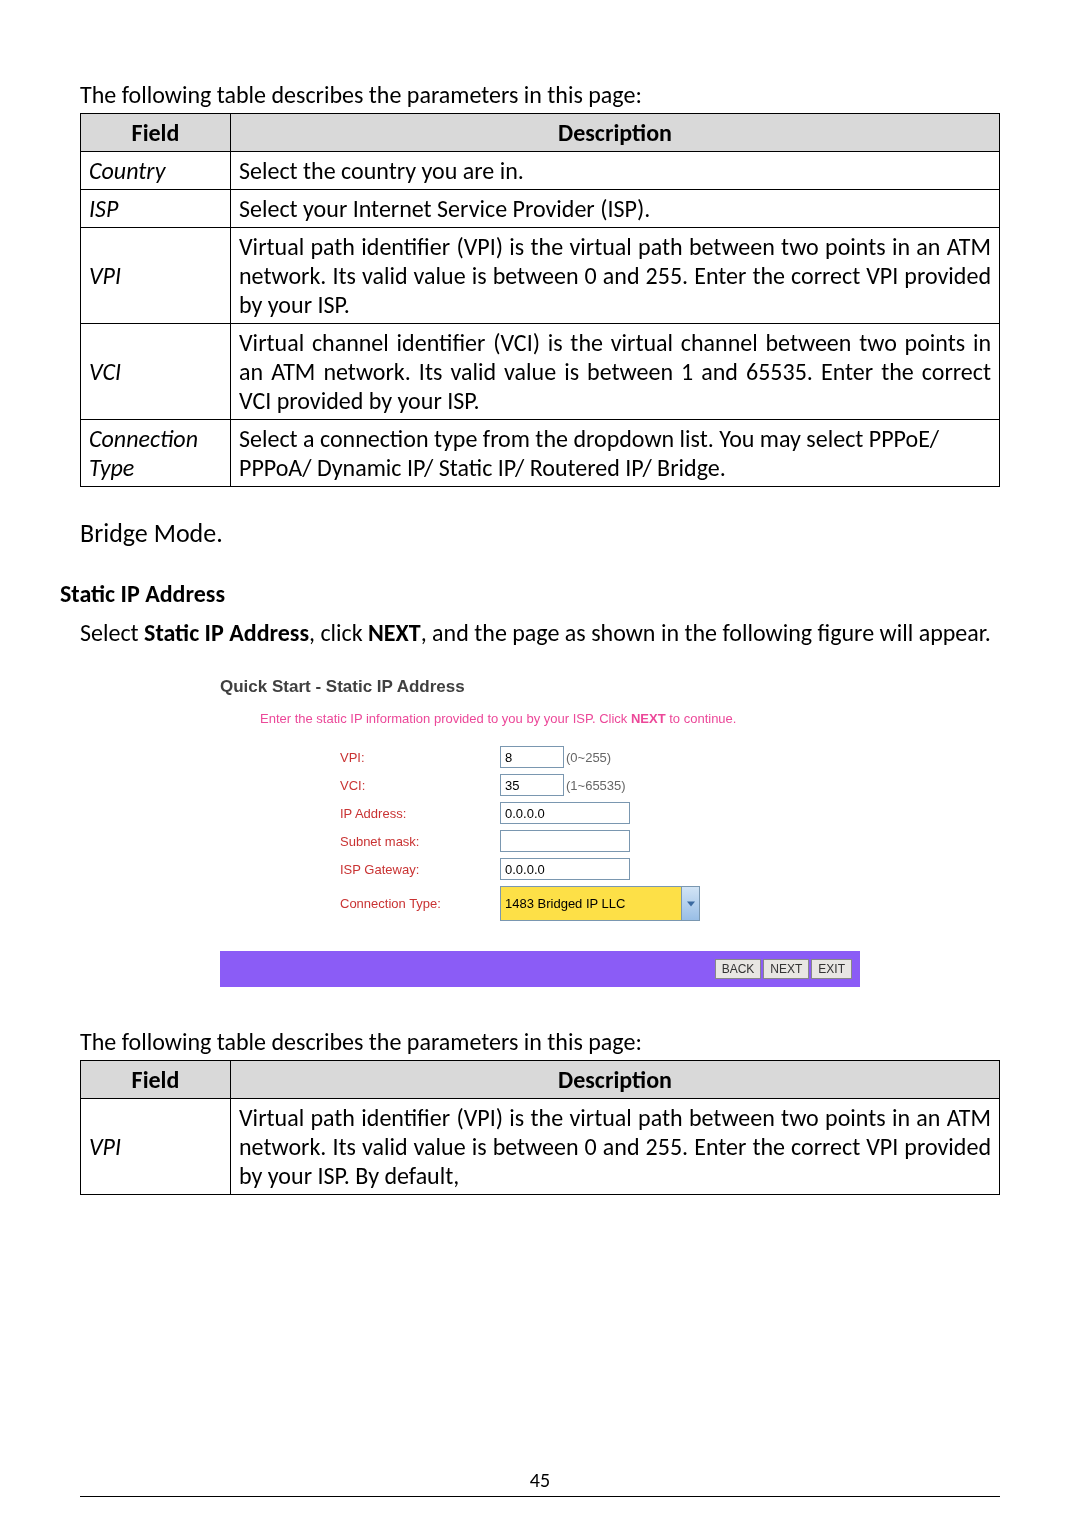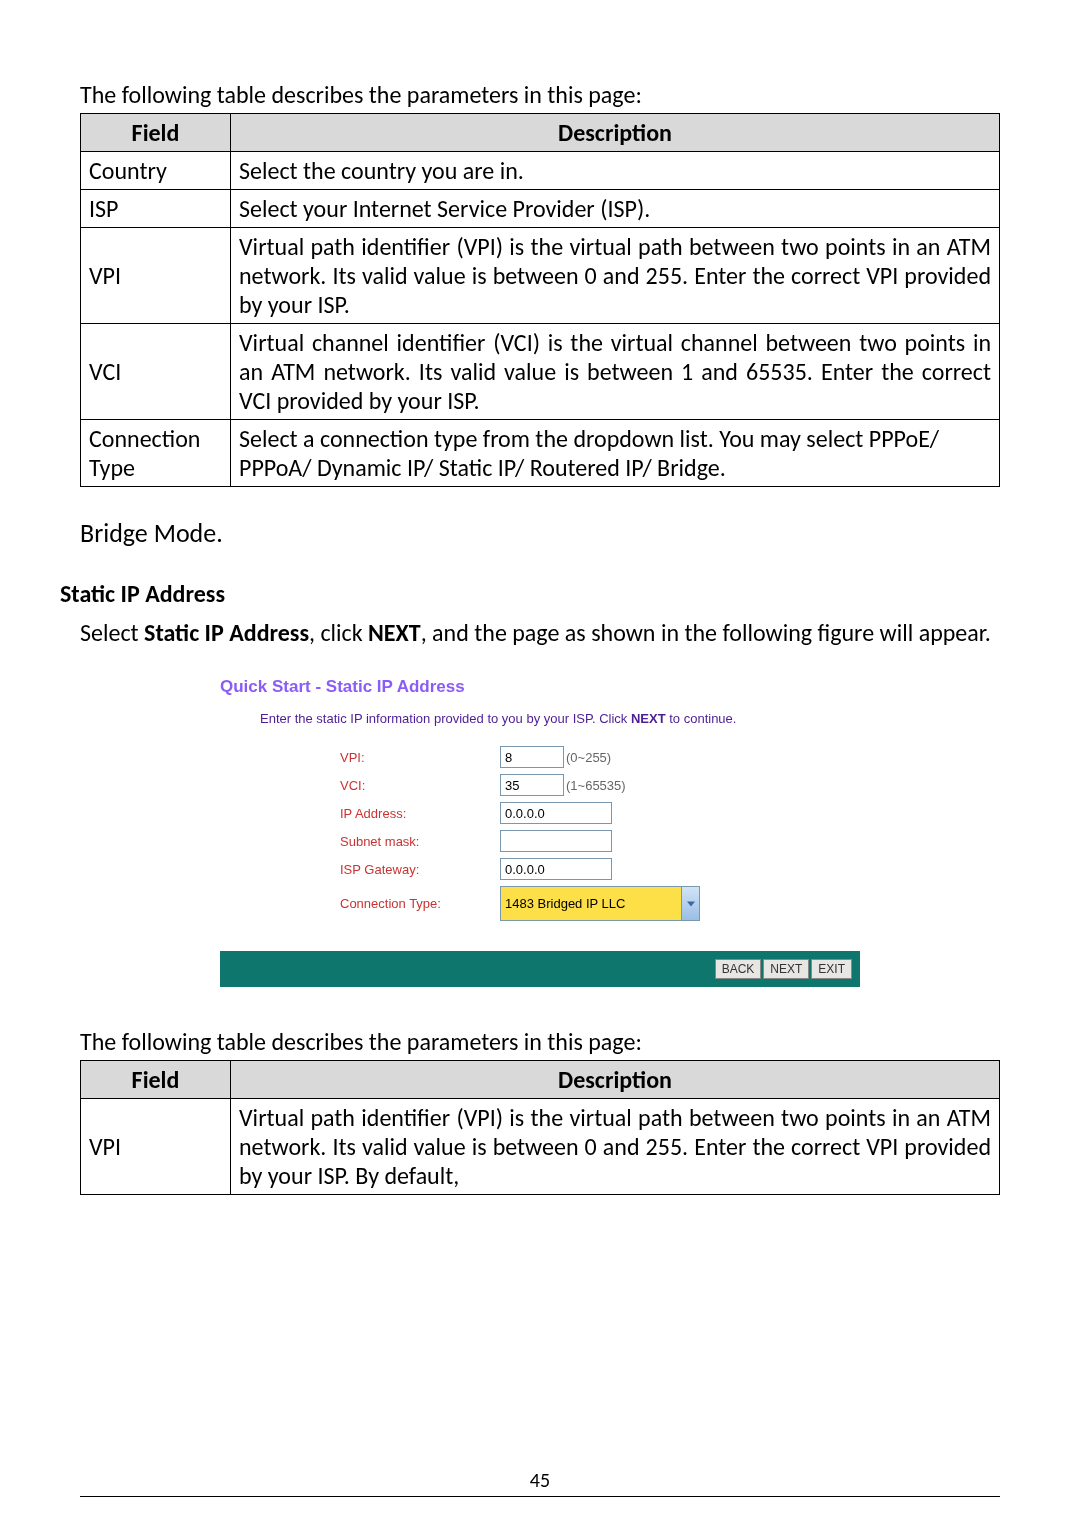--- a/index.html
+++ b/index.html
@@ -30,20 +30,21 @@
       text-align: center;
     }
     table.param-table td {
       border: 1px solid #000;
       padding: 4px 8px;
       font-size: 24px;
       vertical-align: middle;
     }
     table.param-table td.field-cell {
       width: 150px;
+      font-style: italic;
     }
     table.param-table td.desc-justify {
       text-align: justify;
     }
     .section-heading {
       font-size: 26px;
       margin: 24px 0 30px 0;
     }
     .sub-heading {
       font-size: 24px;
@@ -55,29 +56,29 @@
       font-size: 24px;
       text-align: justify;
       margin-bottom: 30px;
     }
     
     .qs-wrap {
       margin: 0 auto 40px auto;
       width: 640px;
     }
     .qs-title {
-      color: #8b5cf6;
+      color: #404040;
       font-weight: bold;
       font-size: 17px;
       font-family: Arial, sans-serif;
       margin-bottom: 14px;
     }
     .qs-subtext {
       font-size: 13px;
-      color: #4c1d95;
+      color: #ec4899;
       font-family: Arial, sans-serif;
       margin: 0 0 20px 40px;
     }
     .qs-form {
       margin-left: 120px;
     }
     .qs-row {
       display: flex;
       align-items: center;
       margin-bottom: 6px;
@@ -90,21 +91,21 @@
       padding-right: 6px;
     }
     .qs-input {
       border: 1px solid #7a97b0;
       height: 22px;
       padding: 0 4px;
       font-size: 13px;
       background: #fff;
     }
     .qs-input.short { width: 64px; }
-    .qs-input.mid { width: 112px; }
+    .qs-input.mid { width: 130px; }
     .qs-range {
       color: #666;
       margin-left: 2px;
       font-size: 13px;
     }
     .qs-select {
       display: flex;
       align-items: stretch;
       border: 1px solid #7a97b0;
       height: 35px;
@@ -122,21 +123,21 @@
       width: 18px;
       background: linear-gradient(#d2e4f5, #99bee6);
       border-left: 1px solid #7a97b0;
       display: flex;
       align-items: center;
       justify-content: center;
     }
     .qs-select-arrow svg { width: 8px; height: 6px; }
     .qs-footer {
       margin-top: 30px;
-      background: #0f766e;
+      background: #8b5cf6;
       height: 36px;
       display: flex;
       align-items: center;
       justify-content: flex-end;
       padding-right: 8px;
       width: 100%;
     }
     .qs-btn {
       background: #e8e6e3;
       border: 1px solid #888;

